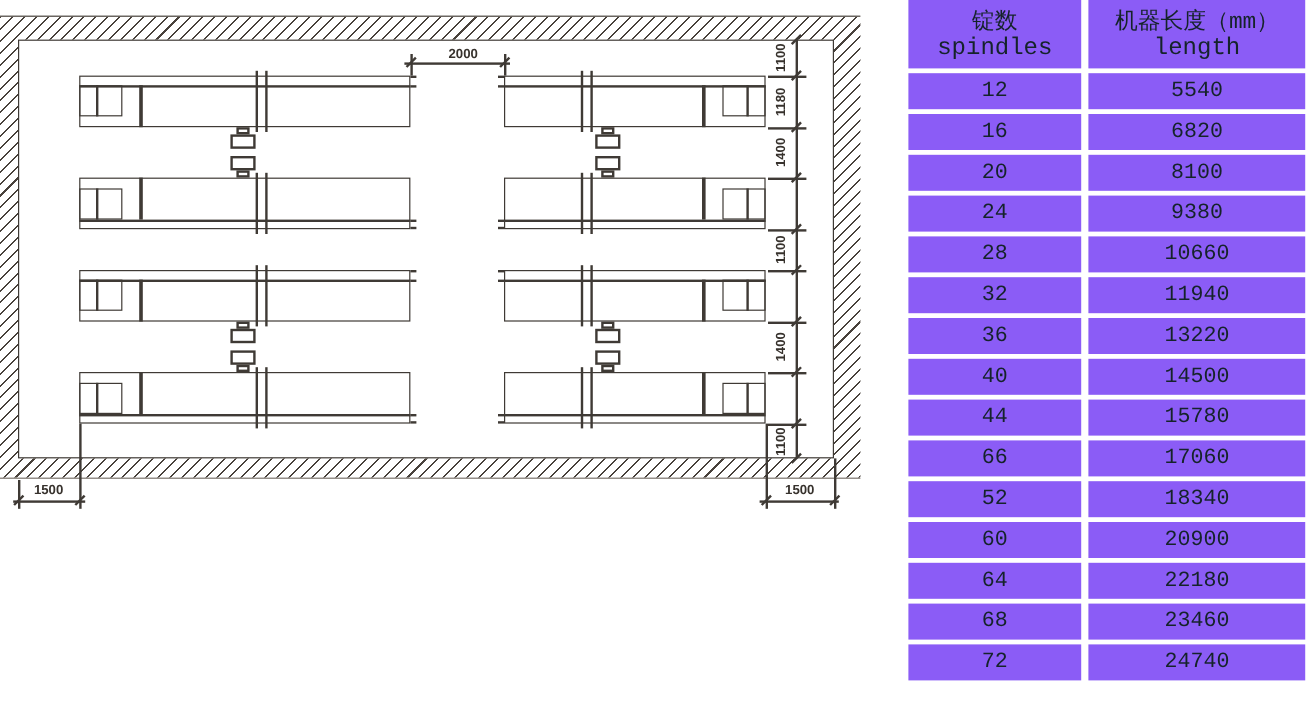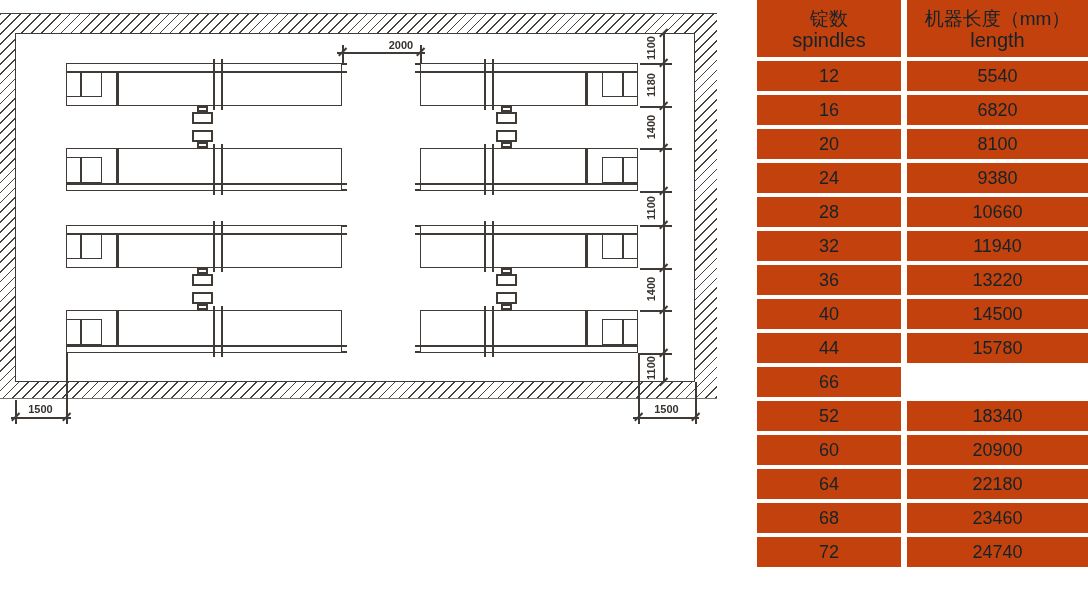--- a/index.html
+++ b/index.html
@@ -28,40 +28,40 @@
     position:absolute;font-size:11px;font-weight:bold;color:#37322d;
     text-align:center;line-height:12px;height:12px;white-space:nowrap;
   }
   .vdim{width:60px;transform:rotate(-90deg);transform-origin:center center;}
   
   #spec-table{
     position:absolute;left:757px;top:0;width:331px;height:567px;
     display:flex;flex-direction:column;color:#15232a;
   }
   .thead{display:flex;gap:6px;height:57px;flex:0 0 57px;}
-  .th,.td{background:#c2410c;display:flex;align-items:center;justify-content:center;}
+  .th,.td{background:#8b5cf6;display:flex;align-items:center;justify-content:center;font-family:Liberation Mono, monospace;}
   .th{flex-direction:column;line-height:1.15;}
   .c1{width:144px;flex:0 0 144px;}
   .c2{flex:1;}
   .th .zh{font-size:19px;margin-top:3px;}
   .th .en{font-size:20px;}
   .tbody{flex:1;display:flex;flex-direction:column;gap:4px;margin-top:4px;}
   .tr{flex:1;display:flex;gap:6px;text-align:right;}
   .td{font-size:18px;}
 </style>
 </head>
 <body>
 
 <div id="stage">
 
   <div id="diagram">
     <div class="hatch"></div>
     <div class="room"></div>
 
-    <div class="dim" style="left:366px;top:39px;width:70px;">2000</div>
+    <div class="dim" style="left:351px;top:39px;width:70px;">2000</div>
 
     <div class="dim vdim" style="left:621px;top:42px;">1100</div>
     <div class="dim vdim" style="left:621px;top:79px;">1180</div>
     <div class="dim vdim" style="left:621px;top:121px;">1400</div>
     <div class="dim vdim" style="left:621px;top:202px;">1100</div>
     <div class="dim vdim" style="left:621px;top:283px;">1400</div>
     <div class="dim vdim" style="left:621px;top:362px;">1100</div>
 
     <div class="dim" style="left:15px;top:403px;width:51px;">1500</div>
     <div class="dim" style="left:638px;top:403px;width:57px;">1500</div>
@@ -232,20 +232,21 @@
         <div class="tr">
           <div class="td c1">40</div>
           <div class="td c2">14500</div>
         </div>
         <div class="tr">
           <div class="td c1">44</div>
           <div class="td c2">15780</div>
         </div>
         <div class="tr">
           <div class="td c1">66</div>
+          <div class="td c2">17060</div>
         </div>
         <div class="tr">
           <div class="td c1">52</div>
           <div class="td c2">18340</div>
         </div>
         <div class="tr">
           <div class="td c1">60</div>
           <div class="td c2">20900</div>
         </div>
         <div class="tr">

